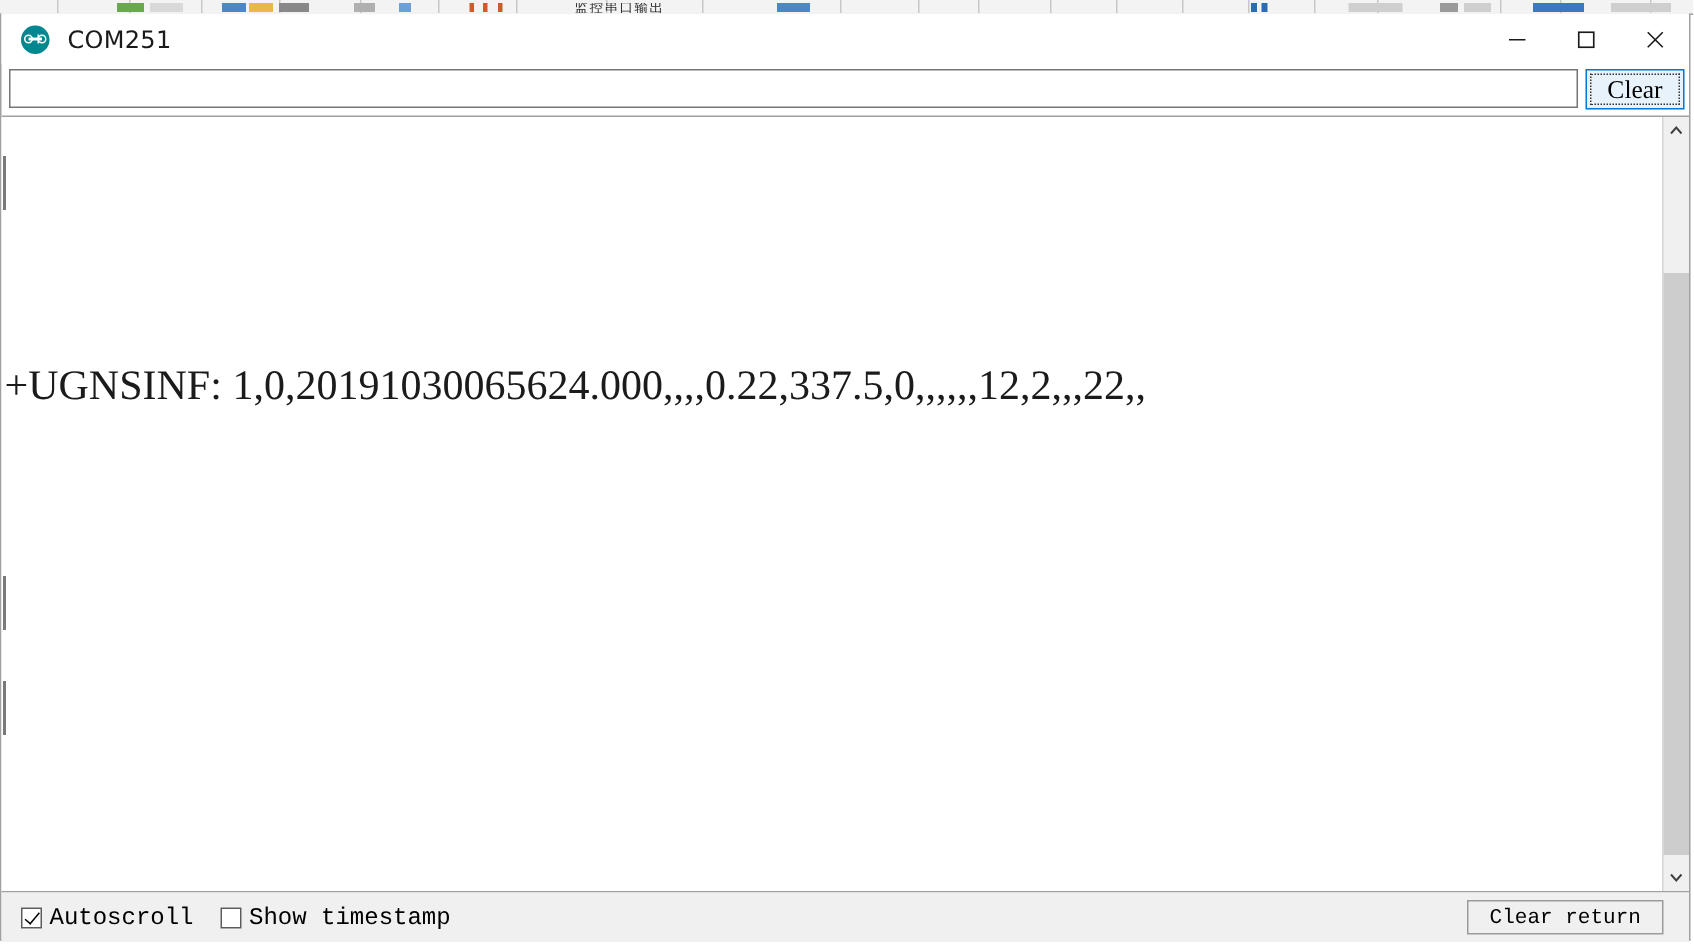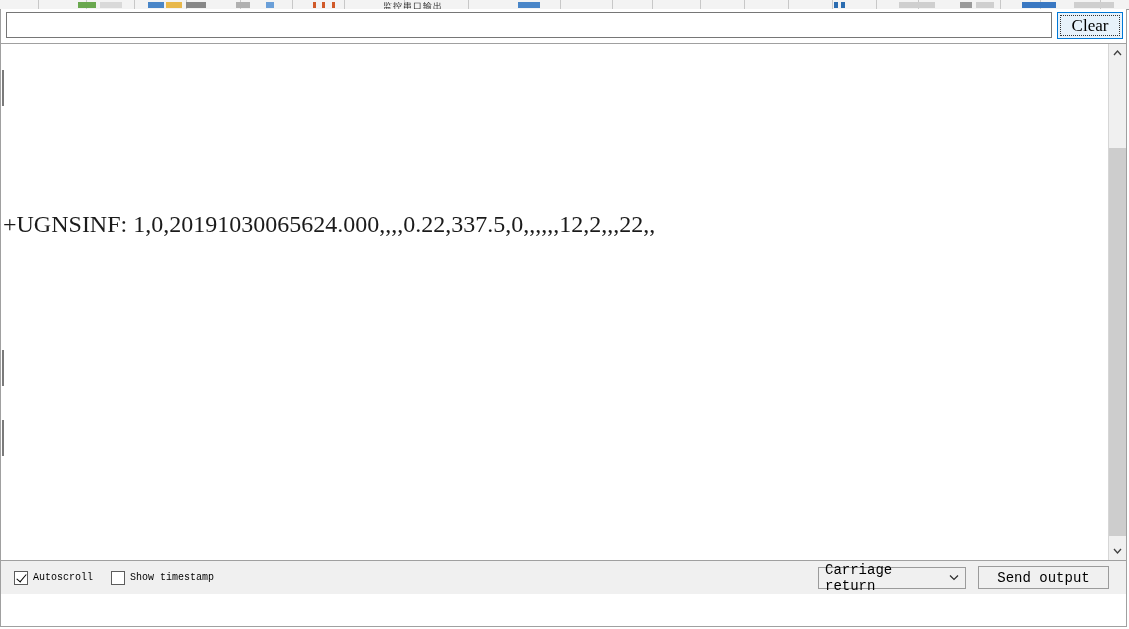--- a/index.html
+++ b/index.html
@@ -179,21 +179,21 @@
     background: #ffffff;
     overflow: hidden;
   }
   .output-text {
     position: absolute;
     left: 2px; top: 0px;
     right: 19px;
     bottom: 0;
     overflow: hidden;
     font-family: "Liberation Serif", serif;
-    font-size: 24px;
+    font-size: 28px;
     line-height: 70px;
     color: #1b1b1b;
     white-space: pre;
     padding-top: 5px;
     box-sizing: border-box;
   }
   .output-text .ln { display: block; height: 70px; }
   .caret {
     position: absolute;
     left: 1px;
@@ -239,21 +239,21 @@
     height: 33px;
     background: #f0f0f0;
     display: flex;
     align-items: center;
   }
   .chk-wrap {
     display: flex;
     align-items: center;
     cursor: default;
     font-family: "Liberation Mono", monospace;
-    font-size: 10px;
+    font-size: 16px;
     color: #000;
   }
   .chk-wrap.first { margin-left: 13px; }
   .chk-wrap.second { margin-left: 18px; font-family: Liberation Mono, monospace; }
   .chk-box {
     width: 14px; height: 14px;
     border: 1px solid #5c5c5c;
     background: #ffffff;
     box-sizing: border-box;
     position: relative;
@@ -357,20 +357,46 @@
     <div class="blob" style="left:899px;width:36px;background:#cfcfcf"></div>
     <div class="blob" style="left:960px;width:12px;background:#9a9a9a"></div>
     <div class="blob" style="left:976px;width:18px;background:#cfcfcf"></div>
     <div class="blob" style="left:1022px;width:34px;background:#3a78c2"></div>
     <div class="blob" style="left:1074px;width:40px;background:#cfcfcf"></div>
     <div class="cjk">监控串口输出</div>
   </div>
 
   <div class="window">
 
+    <div class="titlebar">
+      <div class="app-icon">
+        <div class="bar"></div>
+        <div class="plus"></div>
+      </div>
+      <div class="title-text">COM251</div>
+
+      <div class="win-buttons">
+        <div class="win-btn">
+          <svg width="13" height="13" viewBox="0 0 13 13">
+              <line x1="1" y1="6.5" x2="12" y2="6.5" stroke="#1a1a1a" stroke-width="1.1"></line>
+            </svg>
+        </div>
+        <div class="win-btn">
+          <svg width="13" height="13" viewBox="0 0 13 13">
+              <rect x="1.5" y="1.5" width="10" height="10" fill="none" stroke="#1a1a1a" stroke-width="1.1"></rect>
+            </svg>
+        </div>
+        <div class="win-btn close">
+          <svg width="13" height="13" viewBox="0 0 13 13">
+              <line x1="1.5" y1="1.5" x2="11.5" y2="11.5" stroke="#1a1a1a" stroke-width="1.1"></line>
+              <line x1="11.5" y1="1.5" x2="1.5" y2="11.5" stroke="#1a1a1a" stroke-width="1.1"></line>
+            </svg>
+        </div>
+      </div>
+    </div>
 
     <div class="send-row">
       <input class="send-input" type="text" value="" placeholder="" style="">
       <button class="send-btn">
         <span class="focus-ring"></span>
         <span>Clear</span>
       </button>
     </div>
 
     <div class="output-wrap">
@@ -409,31 +435,23 @@
         <span>Autoscroll</span>
       </div>
 
       <div class="chk-wrap second">
         <span class="chk-box"></span>
         <span>Show timestamp</span>
       </div>
 
       <div class="footer-right">
 
-        <div class="combo" id="combo-line-ending">
-          <span class="cb-label">Carriage return</span>
-          <span class="cb-arrow">
-            <svg width="10" height="7" viewBox="0 0 10 7">
-                <polyline points="1,1.5 5,5.5 9,1.5" fill="none" stroke="#2b2b2b" stroke-width="1.2"></polyline>
-              </svg>
-          </span>
-        </div>
 
 
         <div class="clear-btn">
-          <span>Send output</span>
+          <span>Clear return</span>
         </div>
 
       </div>
     </div>
 
   </div>
 </div>
 
 </body></html>

